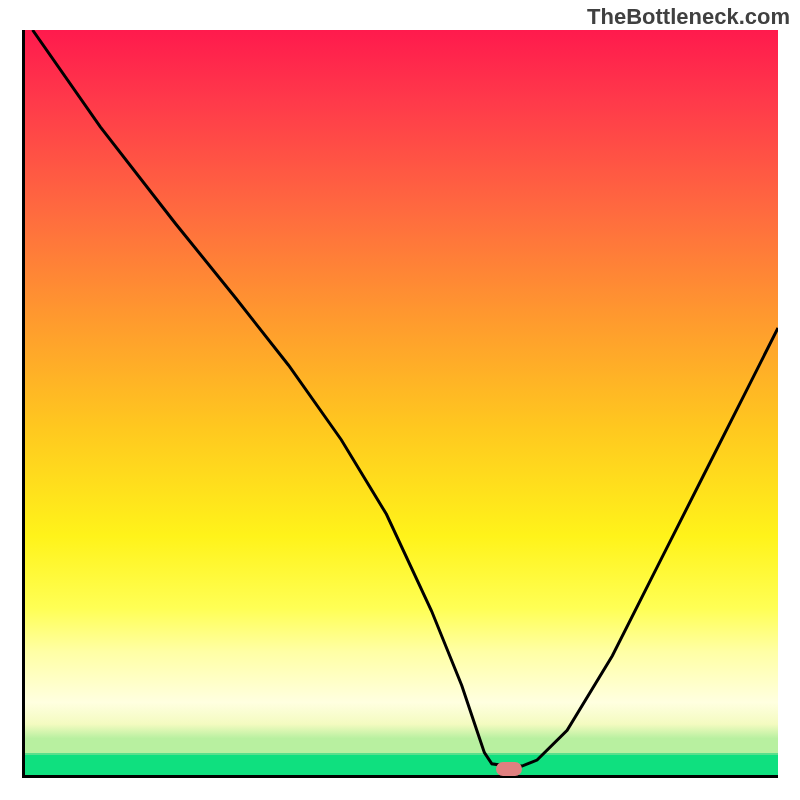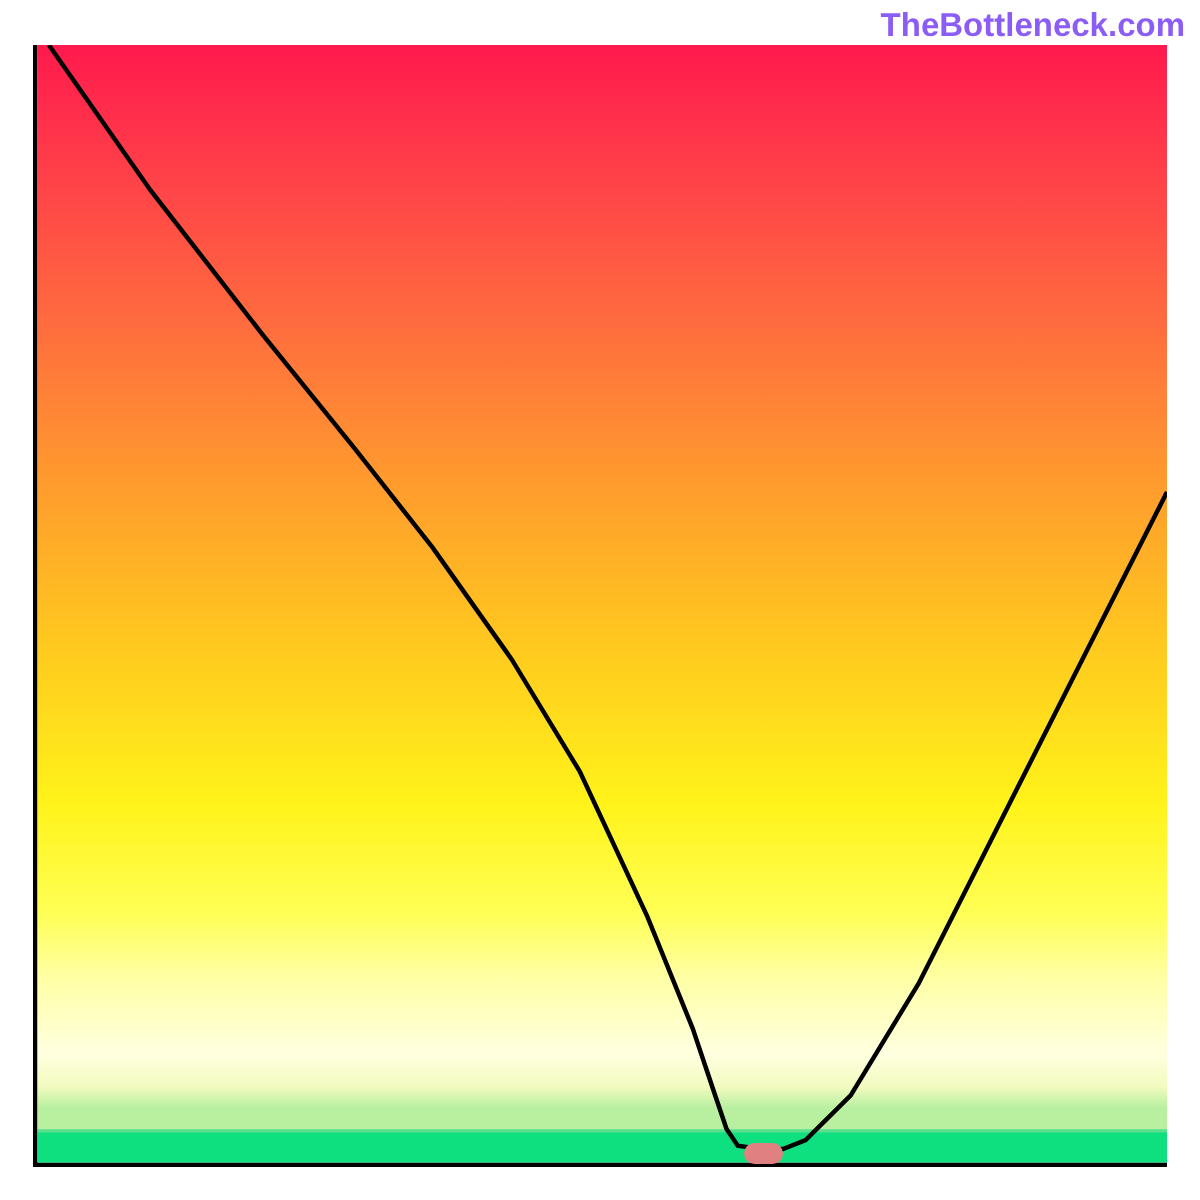--- a/index.html
+++ b/index.html
@@ -9,21 +9,21 @@
     width: 800px;
     height: 800px;
   }
   .watermark {
     position: absolute;
     top: 4px;
     right: 10px;
     font-family: Arial, sans-serif;
     font-size: 22px;
     font-weight: bold;
-    color: #8b5cf6;
+    color: #404040;
     z-index: 10;
   }
   .plot-area {
     position: absolute;
     left: 22px;
     top: 30px;
     width: 756px;
     height: 748px;
     border-left: 3px solid #000;
     border-bottom: 3px solid #000;

